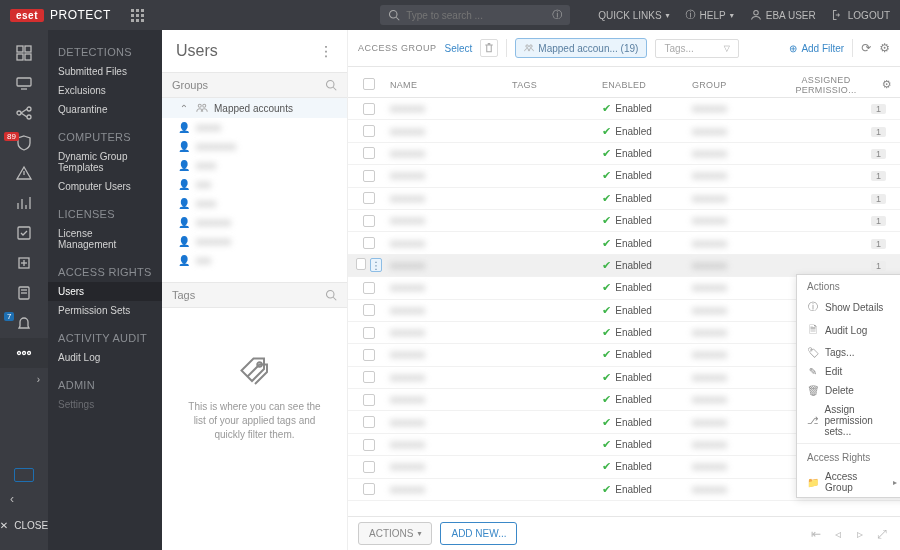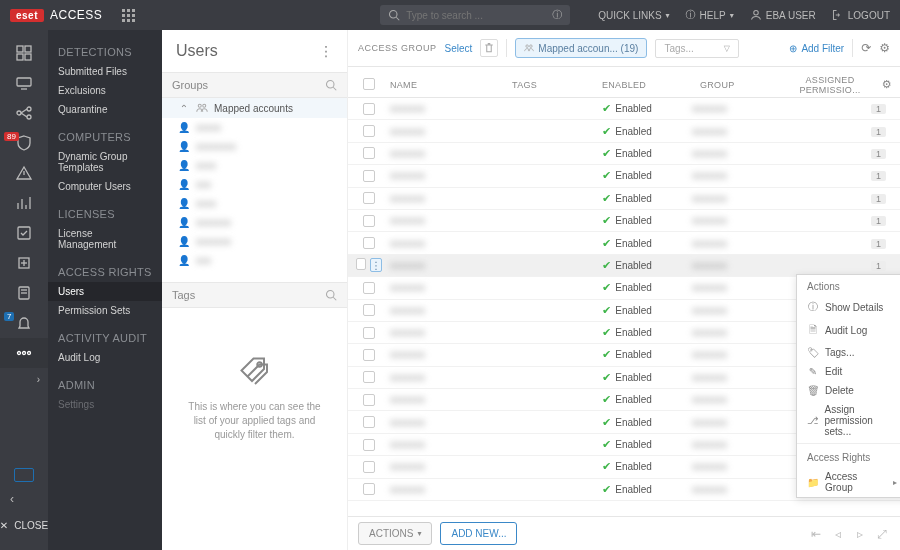--- a/index.html
+++ b/index.html
@@ -67,21 +67,21 @@
   .tags-empty { margin-top:46px; display:flex; flex-direction:column; align-items:center; padding:0 20px; text-align:center; color:#999; gap:10px;}
   .tags-empty svg { width:36px; height:36px; stroke:#888; fill:none; stroke-width:1.3;}
   .tags-empty .msg { font-size:10px; line-height:1.4;}
 
   .tablewrap { flex:1; display:flex; flex-direction:column; min-width:0; position:relative;}
   .thead { display:flex; align-items:center; height:26px; border-bottom:1px solid #e6e6e6; font-size:9px; color:#888; letter-spacing:0.3px; padding:0 8px;}
   .thead .th-check { width:26px; text-align:center;}
   .thead .th-name { flex: 0 0 130px; padding-left:8px;}
   .thead .th-tags { flex: 0 0 90px;}
   .thead .th-enabled { flex: 0 0 90px;}
-  .thead .th-group { flex: 0 0 90px; margin-left: 8px;}
+  .thead .th-group { flex: 0 0 90px;}
   .thead .th-perm { flex:1; text-align:center;}
   .thead .th-gear { width:22px; text-align:right; color:#888; font-size:11px;}
   .tbody { flex:1; overflow:hidden; position:relative;}
   .trow { display:flex; align-items:center; height:22.4px; border-bottom:1px solid #f1f1f1; padding:0 8px; font-size:10px; position:relative;}
   .trow.sel { background:#f0f0f0;}
   .trow .c-check { width:26px; display:flex; justify-content:center;}
   .trow .cb { width:12px; height:12px; border:1px solid #ccc; border-radius:2px; background:#fff;}
   .trow .c-name { flex:0 0 130px; padding-left:8px;}
   .trow .c-tags { flex:0 0 90px;}
   .trow .c-enabled { flex:0 0 90px; display:flex; align-items:center; gap:4px; color:#555;}
@@ -109,21 +109,21 @@
 
   .lens-svg, .icon-svg { width:12px; height:12px; stroke:#aaa; fill:none; stroke-width:1.4;}
   .check-input { appearance:none; width:12px; height:12px; border:1px solid #ccc; border-radius:2px; background:#fff;}
 </style>
 </head>
 <body>
 
 <div class="topbar">
   <div class="logo-pill">
     <span class="logo-red">eset</span>
-    <span class="logo-brand">ACCESS</span>
+    <span class="logo-brand">PROTECT</span>
   </div>
   <div class="apps-icon">
     <span style="left:0;top:0"></span>
       <span style="left:5px;top:0"></span>
       <span style="left:10px;top:0"></span>
     <span style="left:0;top:5px"></span>
       <span style="left:5px;top:5px"></span>
       <span style="left:10px;top:5px"></span>
     <span style="left:0;top:10px"></span>
       <span style="left:5px;top:10px"></span>

